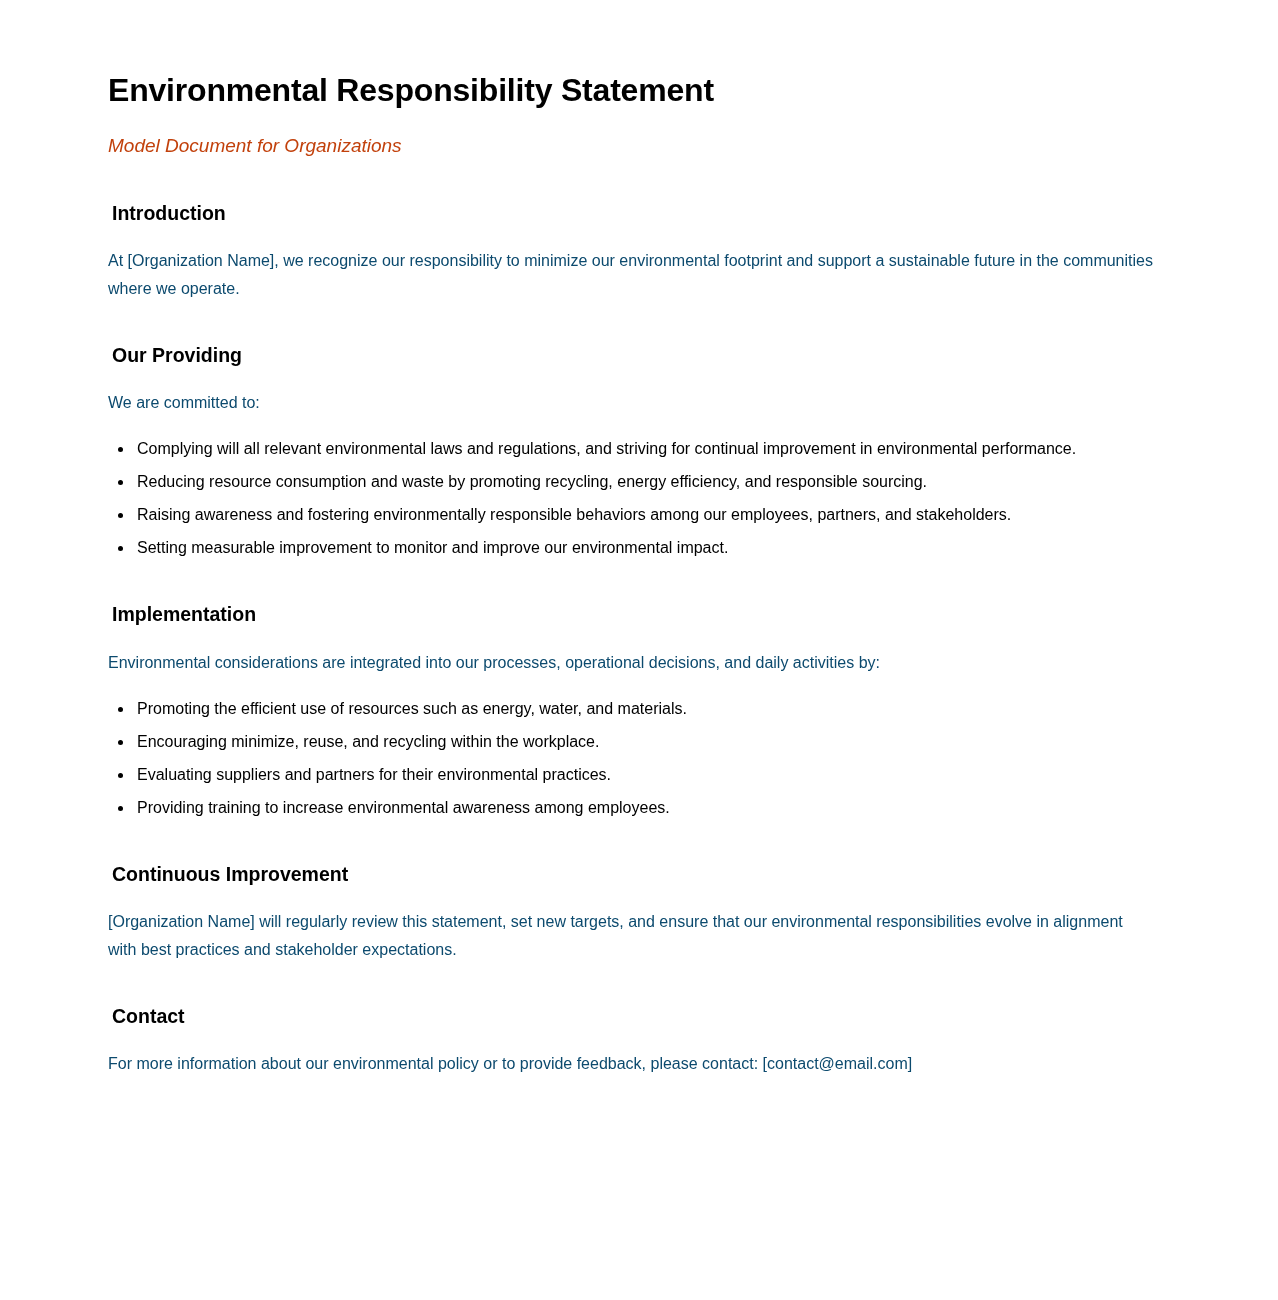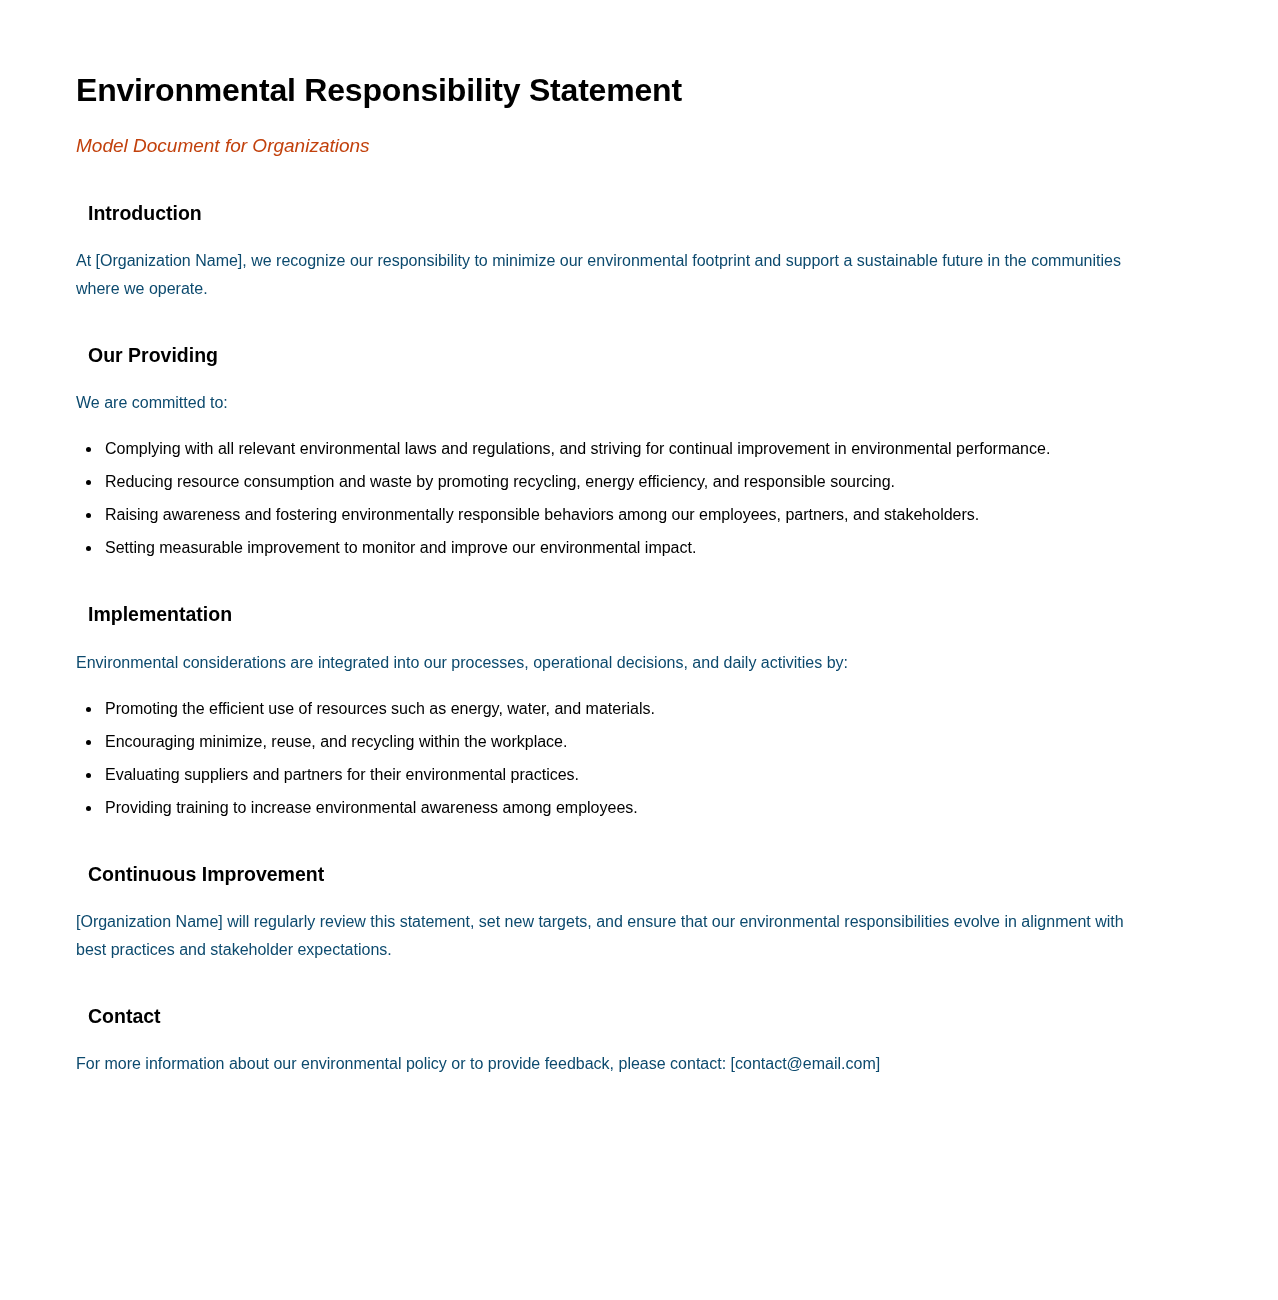--- a/index.html
+++ b/index.html
@@ -12,21 +12,21 @@
     width: 1278px;
     min-height: 1300px;
     font-family: "Liberation Sans", sans-serif;
     color: #000000;
     -webkit-font-smoothing: auto;
   }
   .page {
     box-sizing: border-box;
     width: 1278px;
     min-height: 1300px;
-    padding: 70px 123px 40px 76px;
+    padding: 70px 123px 40px 108px;
     background: #ffffff;
   }
   .doc-title {
     font-size: 32px;
     font-weight: bold;
     line-height: 1.25;
     margin: 0 0 0 0;
     letter-spacing: -0.2px;
     color: #000000;
   }
@@ -38,21 +38,21 @@
     margin: 22px 0 0 0;
     color: #c2410c;
   }
   .section {
     margin: 0;
   }
   .section-heading {
     font-size: 19.5px;
     font-weight: bold;
     line-height: 1.3;
-    margin: 40px 0 0 12px;
+    margin: 40px 0 0 4px;
     color: #000000;
   }
   .body-text {
     font-size: 16px;
     font-weight: normal;
     line-height: 1.75;
     margin: 21px 0 0 0;
     color: #0c4a6e;
   }
   .bullet-list {
@@ -82,21 +82,21 @@
 
   <div class="section">
     <h2 class="section-heading">Introduction</h2>
     <p class="body-text">At [Organization Name], we recognize our responsibility to minimize our environmental footprint and support a sustainable future in the communities where we operate.</p>
   </div>
 
   <div class="section">
     <h2 class="section-heading">Our Providing</h2>
     <p class="body-text">We are committed to:</p>
     <ul class="bullet-list">
-      <li>Complying with all relevant environmental laws and regulations, and striving for continual improvement in environmental performance.</li>
+      <li>Complying will all relevant environmental laws and regulations, and striving for continual improvement in environmental performance.</li>
       <li>Reducing resource consumption and waste by promoting recycling, energy efficiency, and responsible sourcing.</li>
       <li>Raising awareness and fostering environmentally responsible behaviors among our employees, partners, and stakeholders.</li>
       <li>Setting measurable improvement to monitor and improve our environmental impact.</li>
     </ul>
   </div>
 
   <div class="section">
     <h2 class="section-heading">Implementation</h2>
     <p class="body-text">Environmental considerations are integrated into our processes, operational decisions, and daily activities by:</p>
     <ul class="bullet-list">

